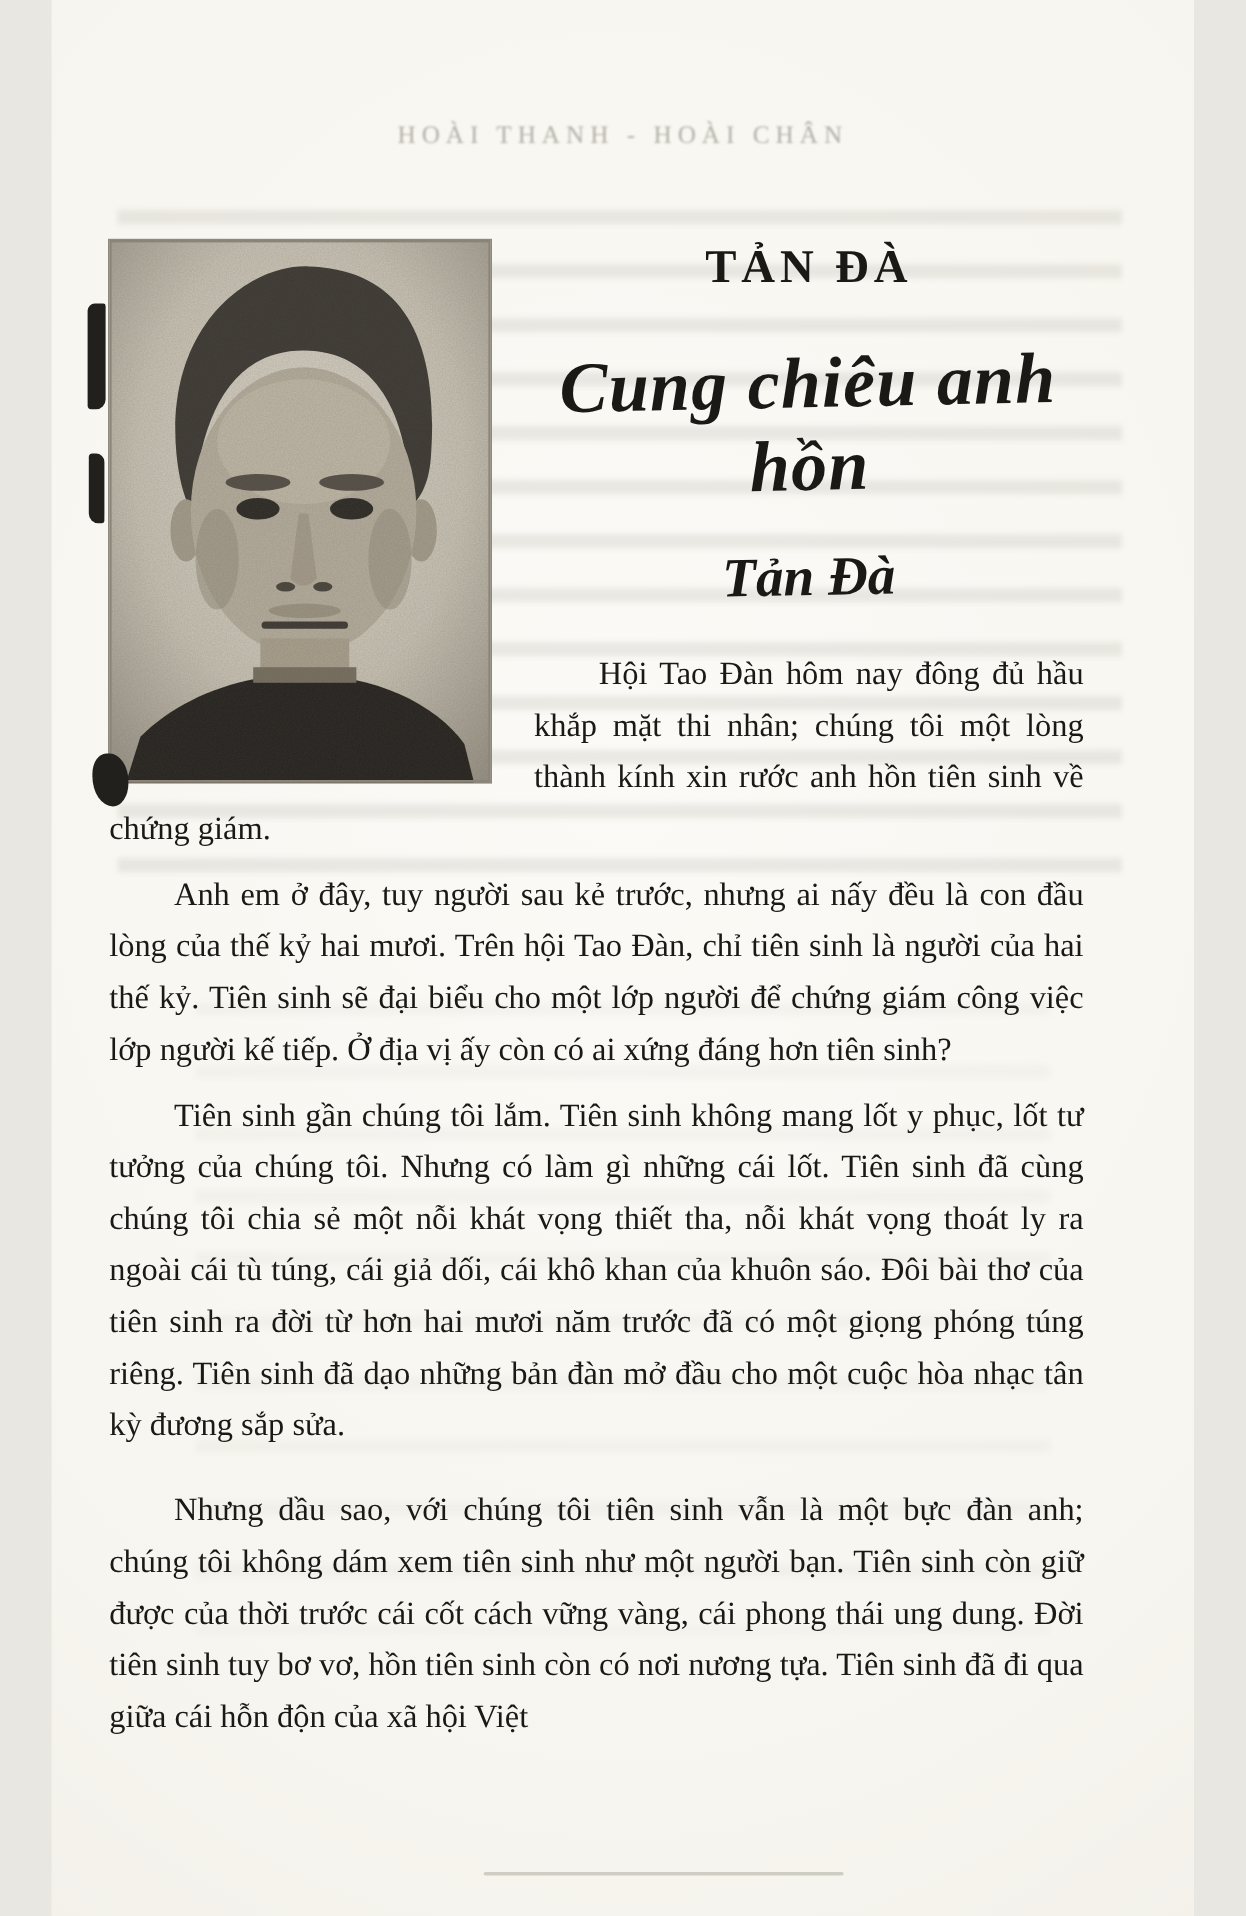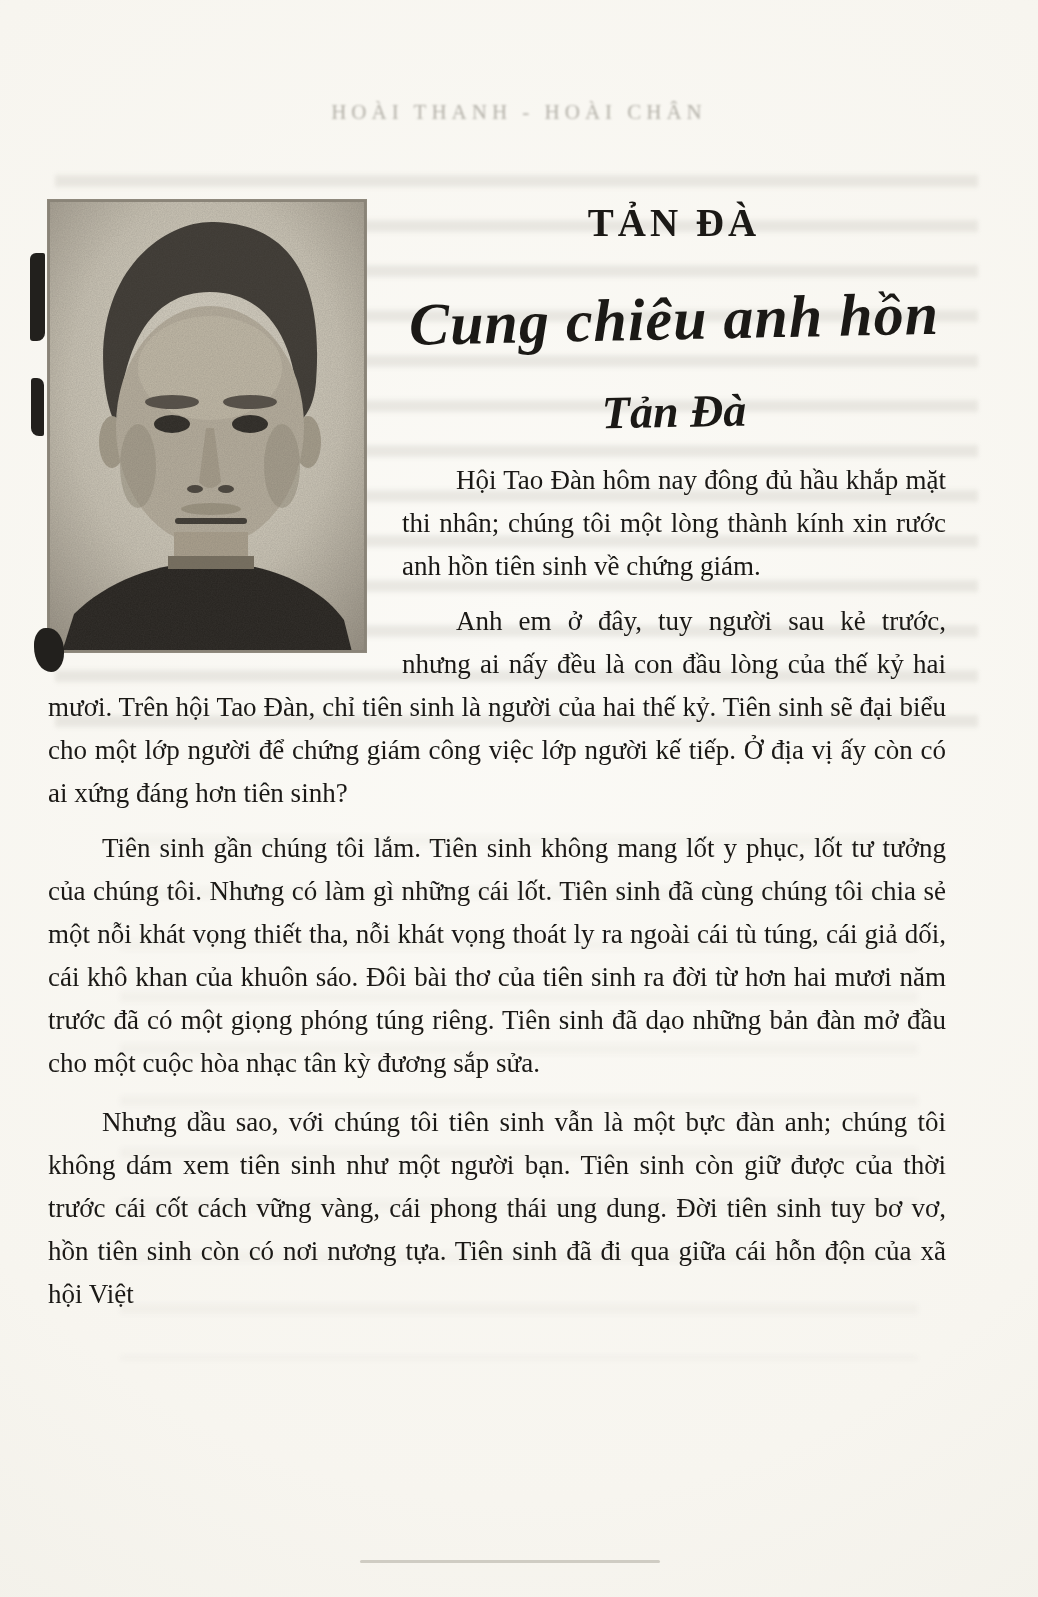--- a/index.html
+++ b/index.html
@@ -2,21 +2,21 @@
 <html><head>
 <meta charset="utf-8">
 <style>
   html, body {
     margin: 0;
     padding: 0;
     background: #e9e7e1;
   }
   .page {
     position: relative;
-    width: 1038px;
+    width: 952px;
     height: 1597px;
     margin: 0 auto;
     background:
       radial-gradient(ellipse 120% 90% at 50% 40%, #fbfaf6 0%, #f7f5ef 60%, #efede5 100%);
     overflow: hidden;
     font-family: "Liberation Serif", "DejaVu Serif", serif;
     color: #1b1916;
   }
 
   
@@ -136,24 +136,24 @@
   }
 
   .body-text p {
     font-size: 27px;
     line-height: 43px;
     text-align: justify;
     text-indent: 54px;
     margin: 0 0 12px 0;
   }
   .body-text p.first {
-    margin-top: 18px;
+    margin-top: 30px;
   }
   .body-text p.last {
-    margin-top: 16px;
+    margin-top: 28px;
     margin-bottom: 0;
   }
 </style>
 </head>
 <body>
 
 <div class="page">
 
   <div class="ghost-header">HOÀI THANH - HOÀI CHÂN</div>
   <div class="ghost-layer"></div>

